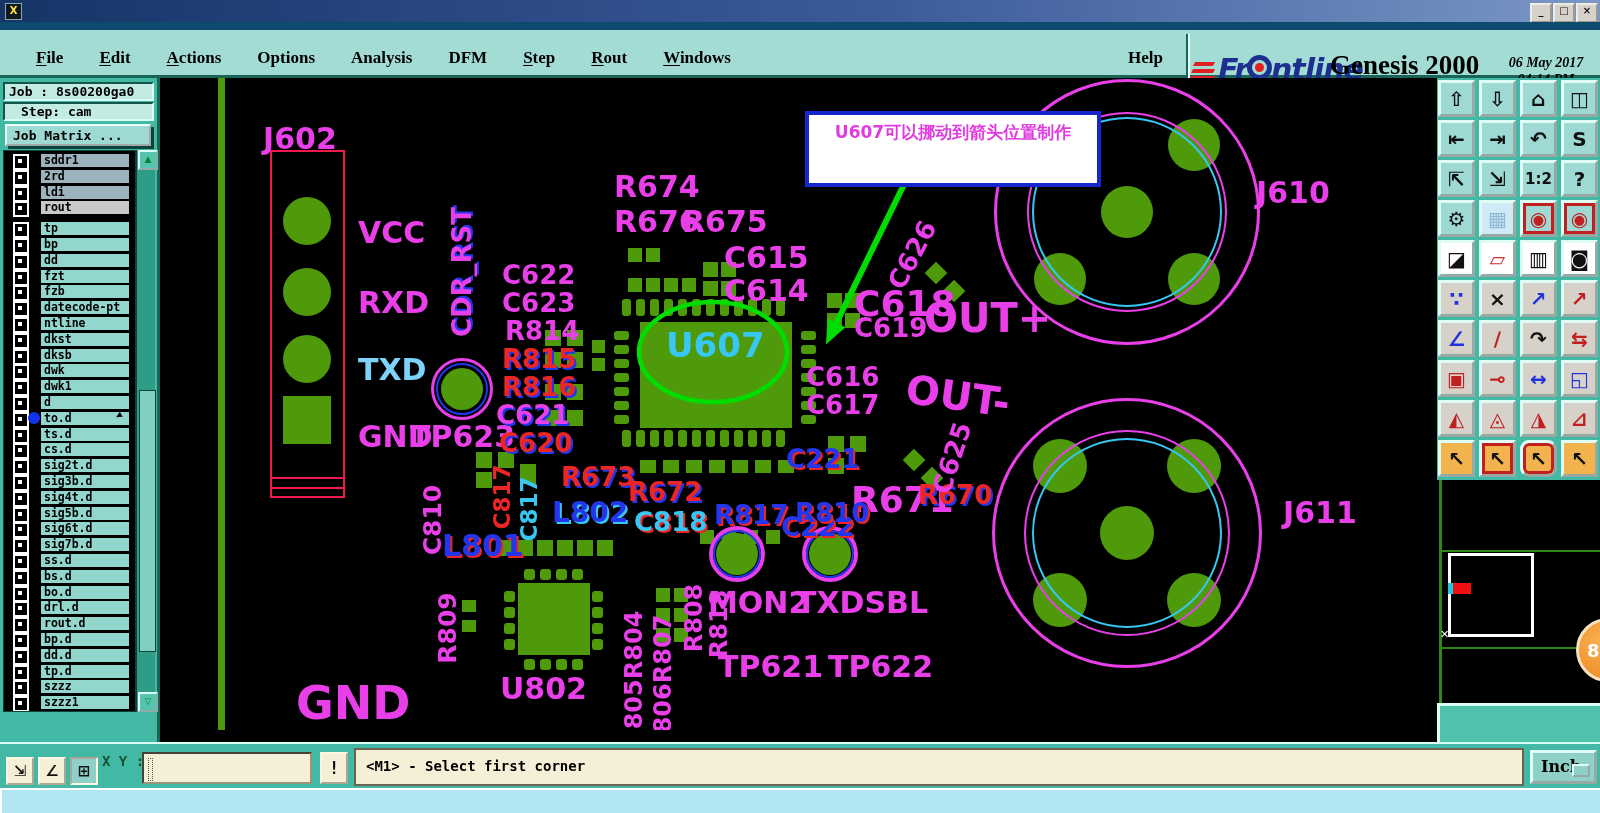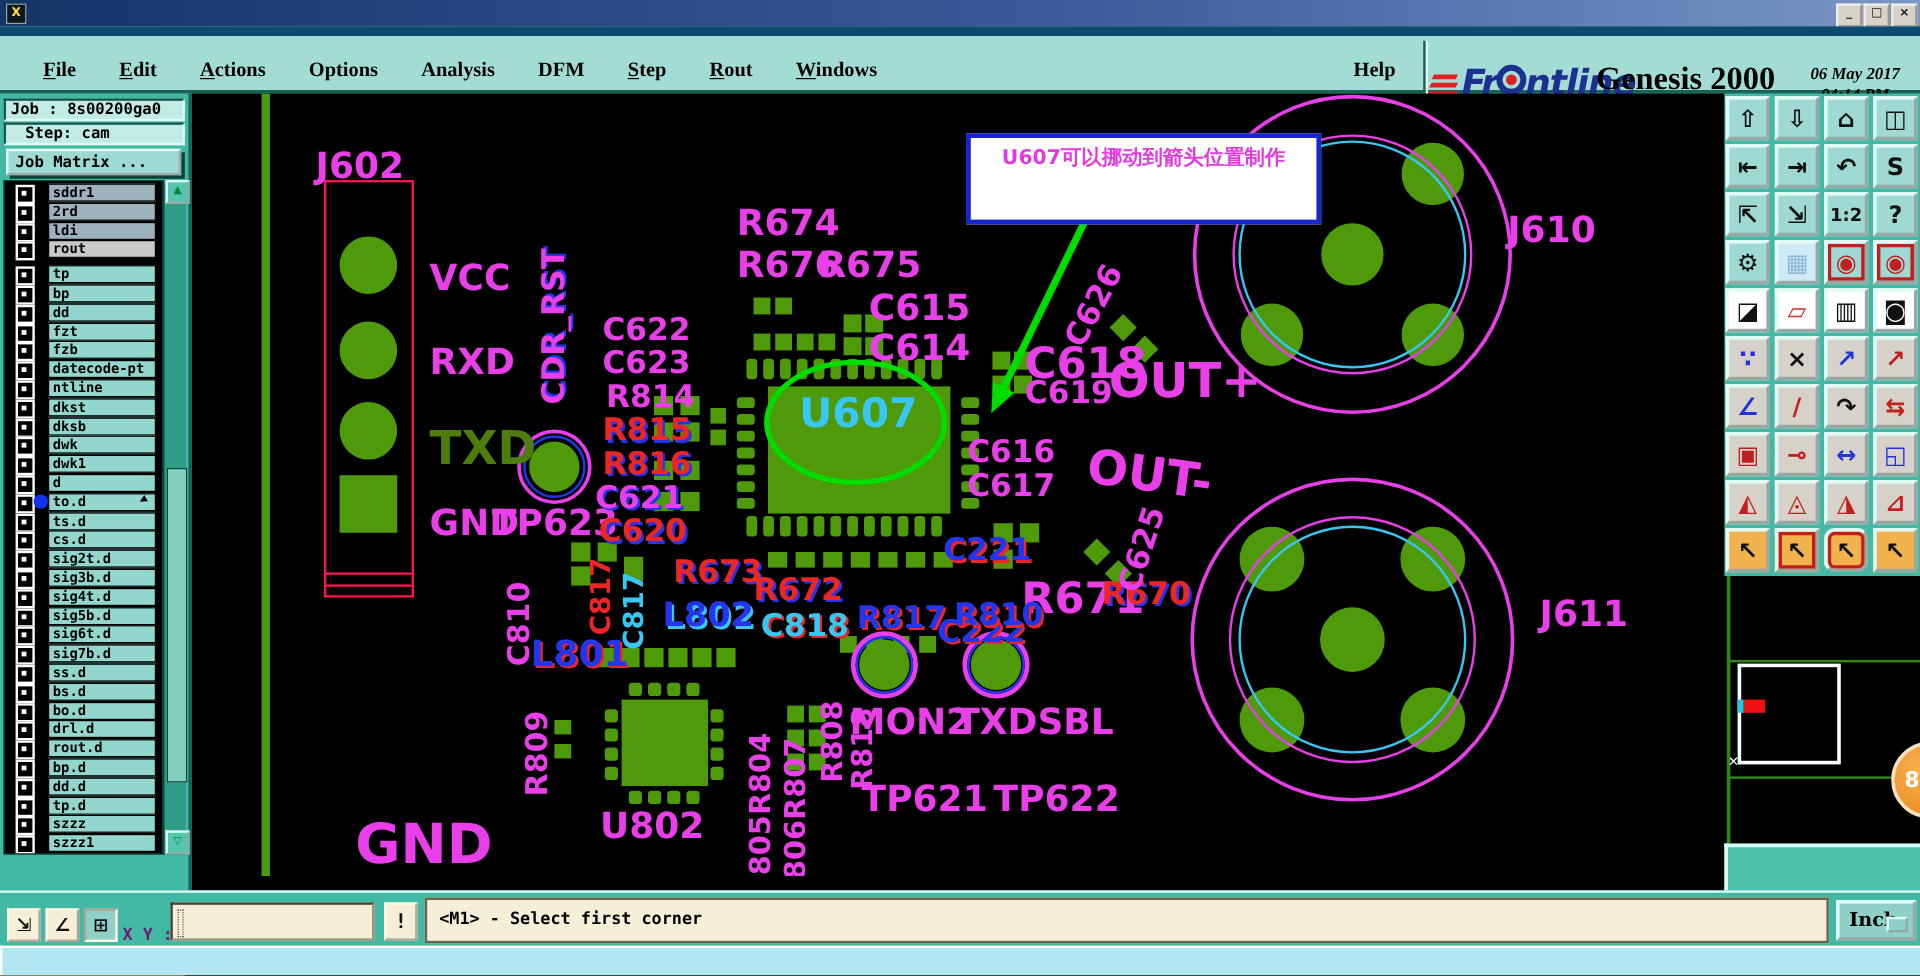--- a/index.html
+++ b/index.html
@@ -97,21 +97,21 @@
   .nav-x{position:absolute;left:3px;top:148px;color:#fff;font:11px "DejaVu Sans",sans-serif;}
   .coord-box{left:1437px;top:703px;width:163px;height:49px;background:#4ec2ab;
     border-top:3px solid #d9fff6;border-left:3px solid #d9fff6;box-sizing:border-box;
     font:bold 14px/19px "DejaVu Sans Mono",monospace;color:#000;padding:5px 0 0 8px;white-space:pre;}
   
   .bottombar{left:0;top:742px;width:1600px;height:46px;background:#41b9a5;border-top:2px solid #d9fff6;box-sizing:border-box;}
   .small-btn{position:absolute;top:13px;width:28px;height:28px;background:#f6efd7;border:2px outset #fff8e0;
     box-sizing:border-box;display:flex;align-items:center;justify-content:center;
     font:bold 15px "DejaVu Sans",sans-serif;color:#111;}
   .small-btn.pressed{background:#8fd0c8;border-style:inset;}
-  .xy-label{position:absolute;left:102px;top:27px;font:bold 14px "DejaVu Sans Mono",monospace;color:#701a75;}
+  .xy-label{position:absolute;left:102px;top:9px;font:bold 14px "DejaVu Sans Mono",monospace;color:#14532d;}
   .xy-input{position:absolute;left:142px;top:8px;width:170px;height:32px;background:#f6efd7;
     border:2px inset #9a9378;box-sizing:border-box;}
   .caret{position:absolute;left:4px;top:4px;width:3px;height:21px;border:1px dotted #555;}
   .bang-btn{position:absolute;left:320px;top:8px;width:28px;height:32px;background:#f6efd7;border:2px outset #fff8e0;
     box-sizing:border-box;text-align:center;font:bold 17px/28px "DejaVu Sans Mono",monospace;color:#111;}
   .msg-box{position:absolute;left:354px;top:4px;width:1170px;height:38px;background:#f6efd7;
     border:2px solid #6b6450;box-sizing:border-box;
     font:bold 14px/32px "DejaVu Sans Mono",monospace;color:#000;padding-left:10px;}
   .inch-btn{position:absolute;left:1530px;top:6px;width:67px;height:34px;background:#8fd0c8;
     border:3px outset #e0fdf5;box-sizing:border-box;font:bold 16px/27px "DejaVu Serif",serif;
@@ -544,21 +544,21 @@
     <div class="pcb-ring" style="left: 872px; top: 39px; width: 190px; height: 190px; border: 2px solid rgb(56, 198, 242);"></div>
     <div class="pcb-ring" style="left: 832px; top: 320px; width: 270px; height: 270px; border: 3px solid rgb(233, 63, 233);"></div>
     <div class="pcb-ring" style="left: 864px; top: 352px; width: 206px; height: 206px; border: 2px solid rgb(233, 63, 233);"></div>
     <div class="pcb-ring" style="left: 872px; top: 360px; width: 190px; height: 190px; border: 2px solid rgb(56, 198, 242);"></div>
     <div class="j602" style="left: 110px; top: 72px; width: 75px; height: 348px;"></div>
     <div class="redline" style="left: 110px; top: 399px; width: 75px;"></div>
     <div class="redline" style="left: 110px; top: 409px; width: 75px;"></div>
     <div class="pcb-label" style="font-size: 30px; color: rgb(233, 63, 233); left: 103px; top: 46px;">J602</div>
     <div class="pcb-label" style="font-size: 30px; color: rgb(233, 63, 233); left: 198px; top: 140px;">VCC</div>
     <div class="pcb-label" style="font-size: 30px; color: rgb(233, 63, 233); left: 198px; top: 210px;">RXD</div>
-    <div class="pcb-label" style="font-size: 39px; color: #4d7c0f; left: 198px; top: 277px;">TXD</div>
+    <div class="pcb-label" style="font-size: 30px; color: #7dd3fc; left: 198px; top: 277px;">TXD</div>
     <div class="pcb-label" style="font-size: 30px; color: rgb(233, 63, 233); left: 198px; top: 344px;">GND</div>
     <div class="pcb-label" style="font-size: 30px; color: rgb(233, 63, 233); left: 250px; top: 344px;">TP623</div>
     <div class="pcb-label" style="font-size: 26px; color: rgb(233, 63, 233); text-shadow: rgb(35, 54, 238) 2px 2px 0px; left: 302px; top: 194px; transform: translate(-50%, -50%) rotate(-90deg);">CDR_RST</div>
     <div class="pcb-label" style="font-size: 26px; color: rgb(233, 63, 233); left: 342px; top: 184px;">C622</div>
     <div class="pcb-label" style="font-size: 26px; color: rgb(233, 63, 233); left: 342px; top: 212px;">C623</div>
     <div class="pcb-label" style="font-size: 26px; color: rgb(233, 63, 233); left: 345px; top: 240px;">R814</div>
     <div class="pcb-label" style="font-size: 26px; color: rgb(238, 37, 37); text-shadow: rgb(35, 54, 238) 2px 2px 0px; left: 342px; top: 268px;">R815</div>
     <div class="pcb-label" style="font-size: 26px; color: rgb(238, 37, 37); text-shadow: rgb(35, 54, 238) 2px 2px 0px; left: 342px; top: 296px;">R816</div>
     <div class="pcb-label" style="font-size: 26px; color: rgb(233, 63, 233); text-shadow: rgb(35, 54, 238) 2px 2px 0px; left: 336px; top: 324px;">C621</div>
     <div class="pcb-label" style="font-size: 26px; color: rgb(238, 37, 37); text-shadow: rgb(35, 54, 238) 2px 2px 0px; left: 339px; top: 352px;">C620</div>

